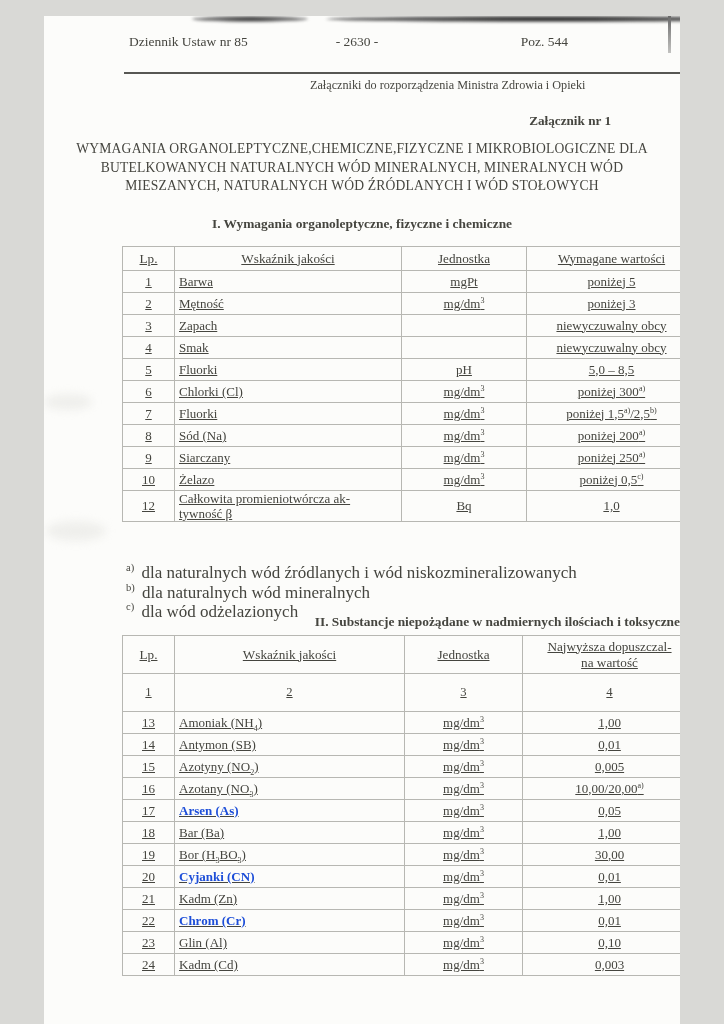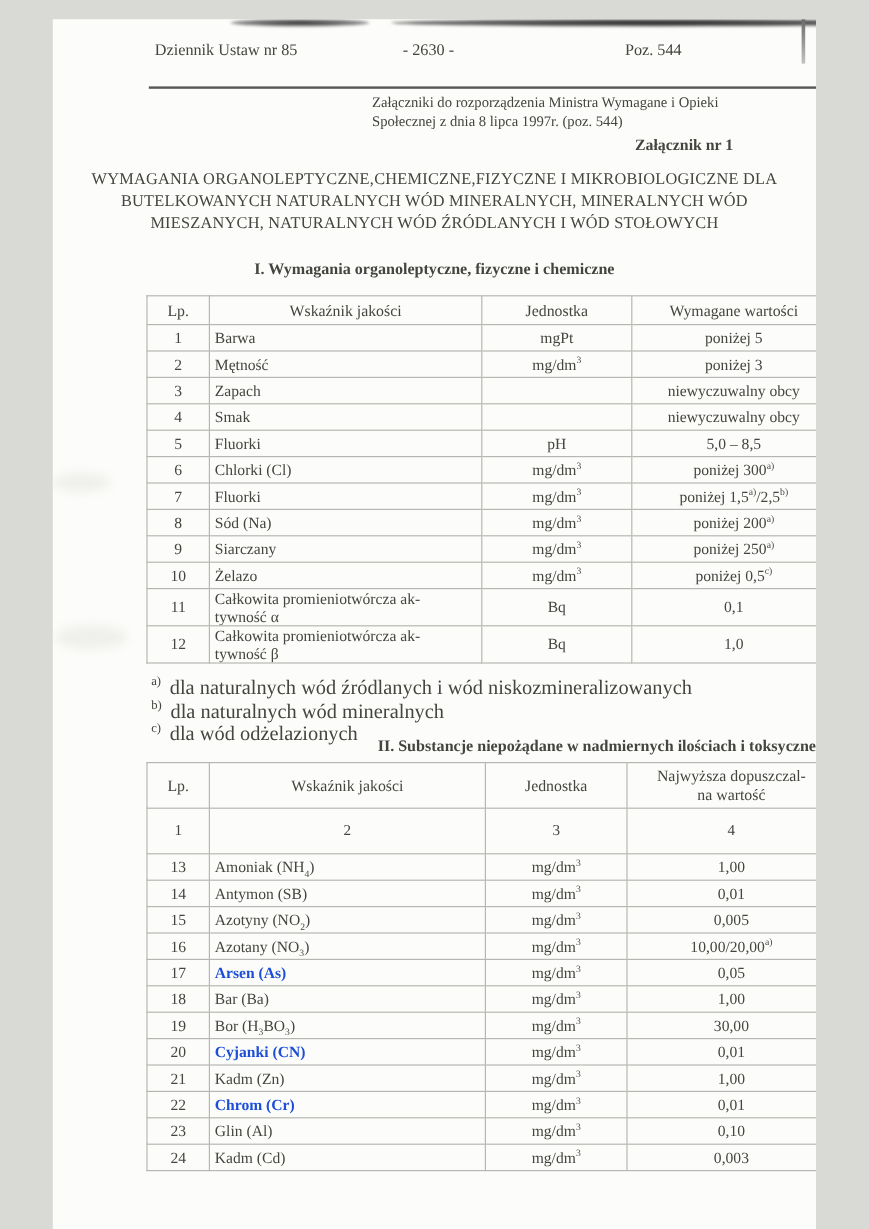--- a/index.html
+++ b/index.html
@@ -21,21 +21,21 @@
   .mast-right{position:absolute;right:112px;top:18px;font-size:13.5px;}
   .rule{position:absolute;left:80px;top:56px;width:610px;height:2px;background:#575753;}
   .annex-note{position:absolute;right:34px;top:62px;width:336px;font-size:12.2px;line-height:15.5px;}
   .annex-label{position:absolute;right:69px;top:97px;font-size:13.2px;font-weight:bold;}
   
   .doc-title{position:absolute;left:30px;right:30px;top:124px;text-align:center;font-size:13.6px;line-height:18.5px;letter-spacing:.2px;}
   .sec1-heading{position:absolute;left:0;right:0;top:200px;text-align:center;font-size:13.4px;font-weight:bold;}
   .sec2-heading{position:absolute;left:0;right:0;top:598px;text-align:right;font-size:13.4px;font-weight:bold;}
   
   table{border-collapse:collapse;table-layout:fixed;font-size:13px;color:#45453f;}
-  .tbl{position:absolute;left:78px;width:574px;}
+  .tbl{position:absolute;left:78px;width:574px;text-decoration:underline;}
   .tbl1{top:230px;}
   .tbl2{top:619px;}
   th,td{border:1px solid #b7b7b2;padding:0 4px;text-align:center;font-weight:normal;overflow:hidden;}
   th{font-size:13.2px;white-space:pre-line;line-height:16px;}
   .tbl1 thead tr{height:24px;}
   .tbl2 thead tr{height:38px;}
   .tbl1 tbody tr{height:22px;}
   .tbl2 tbody tr{height:22px;}
   .tbl2 .colnum-row td{height:20px;font-size:12.6px;}
   td.col-name{text-align:left;white-space:pre-line;line-height:15px;}
@@ -56,22 +56,21 @@
   <div class="edge-line"></div>
   <div class="blotch" style="left:2px;top:505px;width:60px;height:20px;"></div>
   <div class="blotch" style="left:0px;top:378px;width:48px;height:16px;"></div>
 
   <div class="mast-left">Dziennik Ustaw nr 85</div>
   <div class="mast-center">- 2630 -</div>
   <div class="mast-right">Poz. 544</div>
   <div class="rule"></div>
 
   <div class="annex-note">
-    <div>Załączniki do rozporządzenia Ministra Wymagane i Opieki</div>
-    <div>Społecznej z dnia 8 lipca 1997r. (poz. 544)</div>
+    <div>Załączniki do rozporządzenia Ministra Zdrowia i Opieki</div>
   </div>
   <div class="annex-label">Załącznik nr 1</div>
 
   <div class="doc-title">WYMAGANIA ORGANOLEPTYCZNE,CHEMICZNE,FIZYCZNE I MIKROBIOLOGICZNE DLA BUTELKOWANYCH NATURALNYCH WÓD MINERALNYCH, MINERALNYCH WÓD MIESZANYCH, NATURALNYCH WÓD ŹRÓDLANYCH I WÓD STOŁOWYCH</div>
 
   <div class="sec1-heading">I. Wymagania organoleptyczne, fizyczne i chemiczne</div>
 
   <table class="tbl tbl1">
     <colgroup>
         <col style="width:52px">
@@ -140,27 +139,20 @@
           <td class="col-lp">9</td>
           <td class="col-name">Siarczany</td>
           <td class="col-unit">mg/dm<sup>3</sup></td>
           <td class="col-value">poniżej 250<sup>a)</sup></td>
         </tr>
         <tr>
           <td class="col-lp">10</td>
           <td class="col-name">Żelazo</td>
           <td class="col-unit">mg/dm<sup>3</sup></td>
           <td class="col-value">poniżej 0,5<sup>c)</sup></td>
-        </tr>
-        <tr>
-          <td class="col-lp">11</td>
-          <td class="col-name">Całkowita promieniotwórcza ak-
-tywność α</td>
-          <td class="col-unit">Bq</td>
-          <td class="col-value">0,1</td>
         </tr>
         <tr>
           <td class="col-lp">12</td>
           <td class="col-name">Całkowita promieniotwórcza ak-
 tywność β</td>
           <td class="col-unit">Bq</td>
           <td class="col-value">1,0</td>
         </tr>
       </tbody>
   </table>

